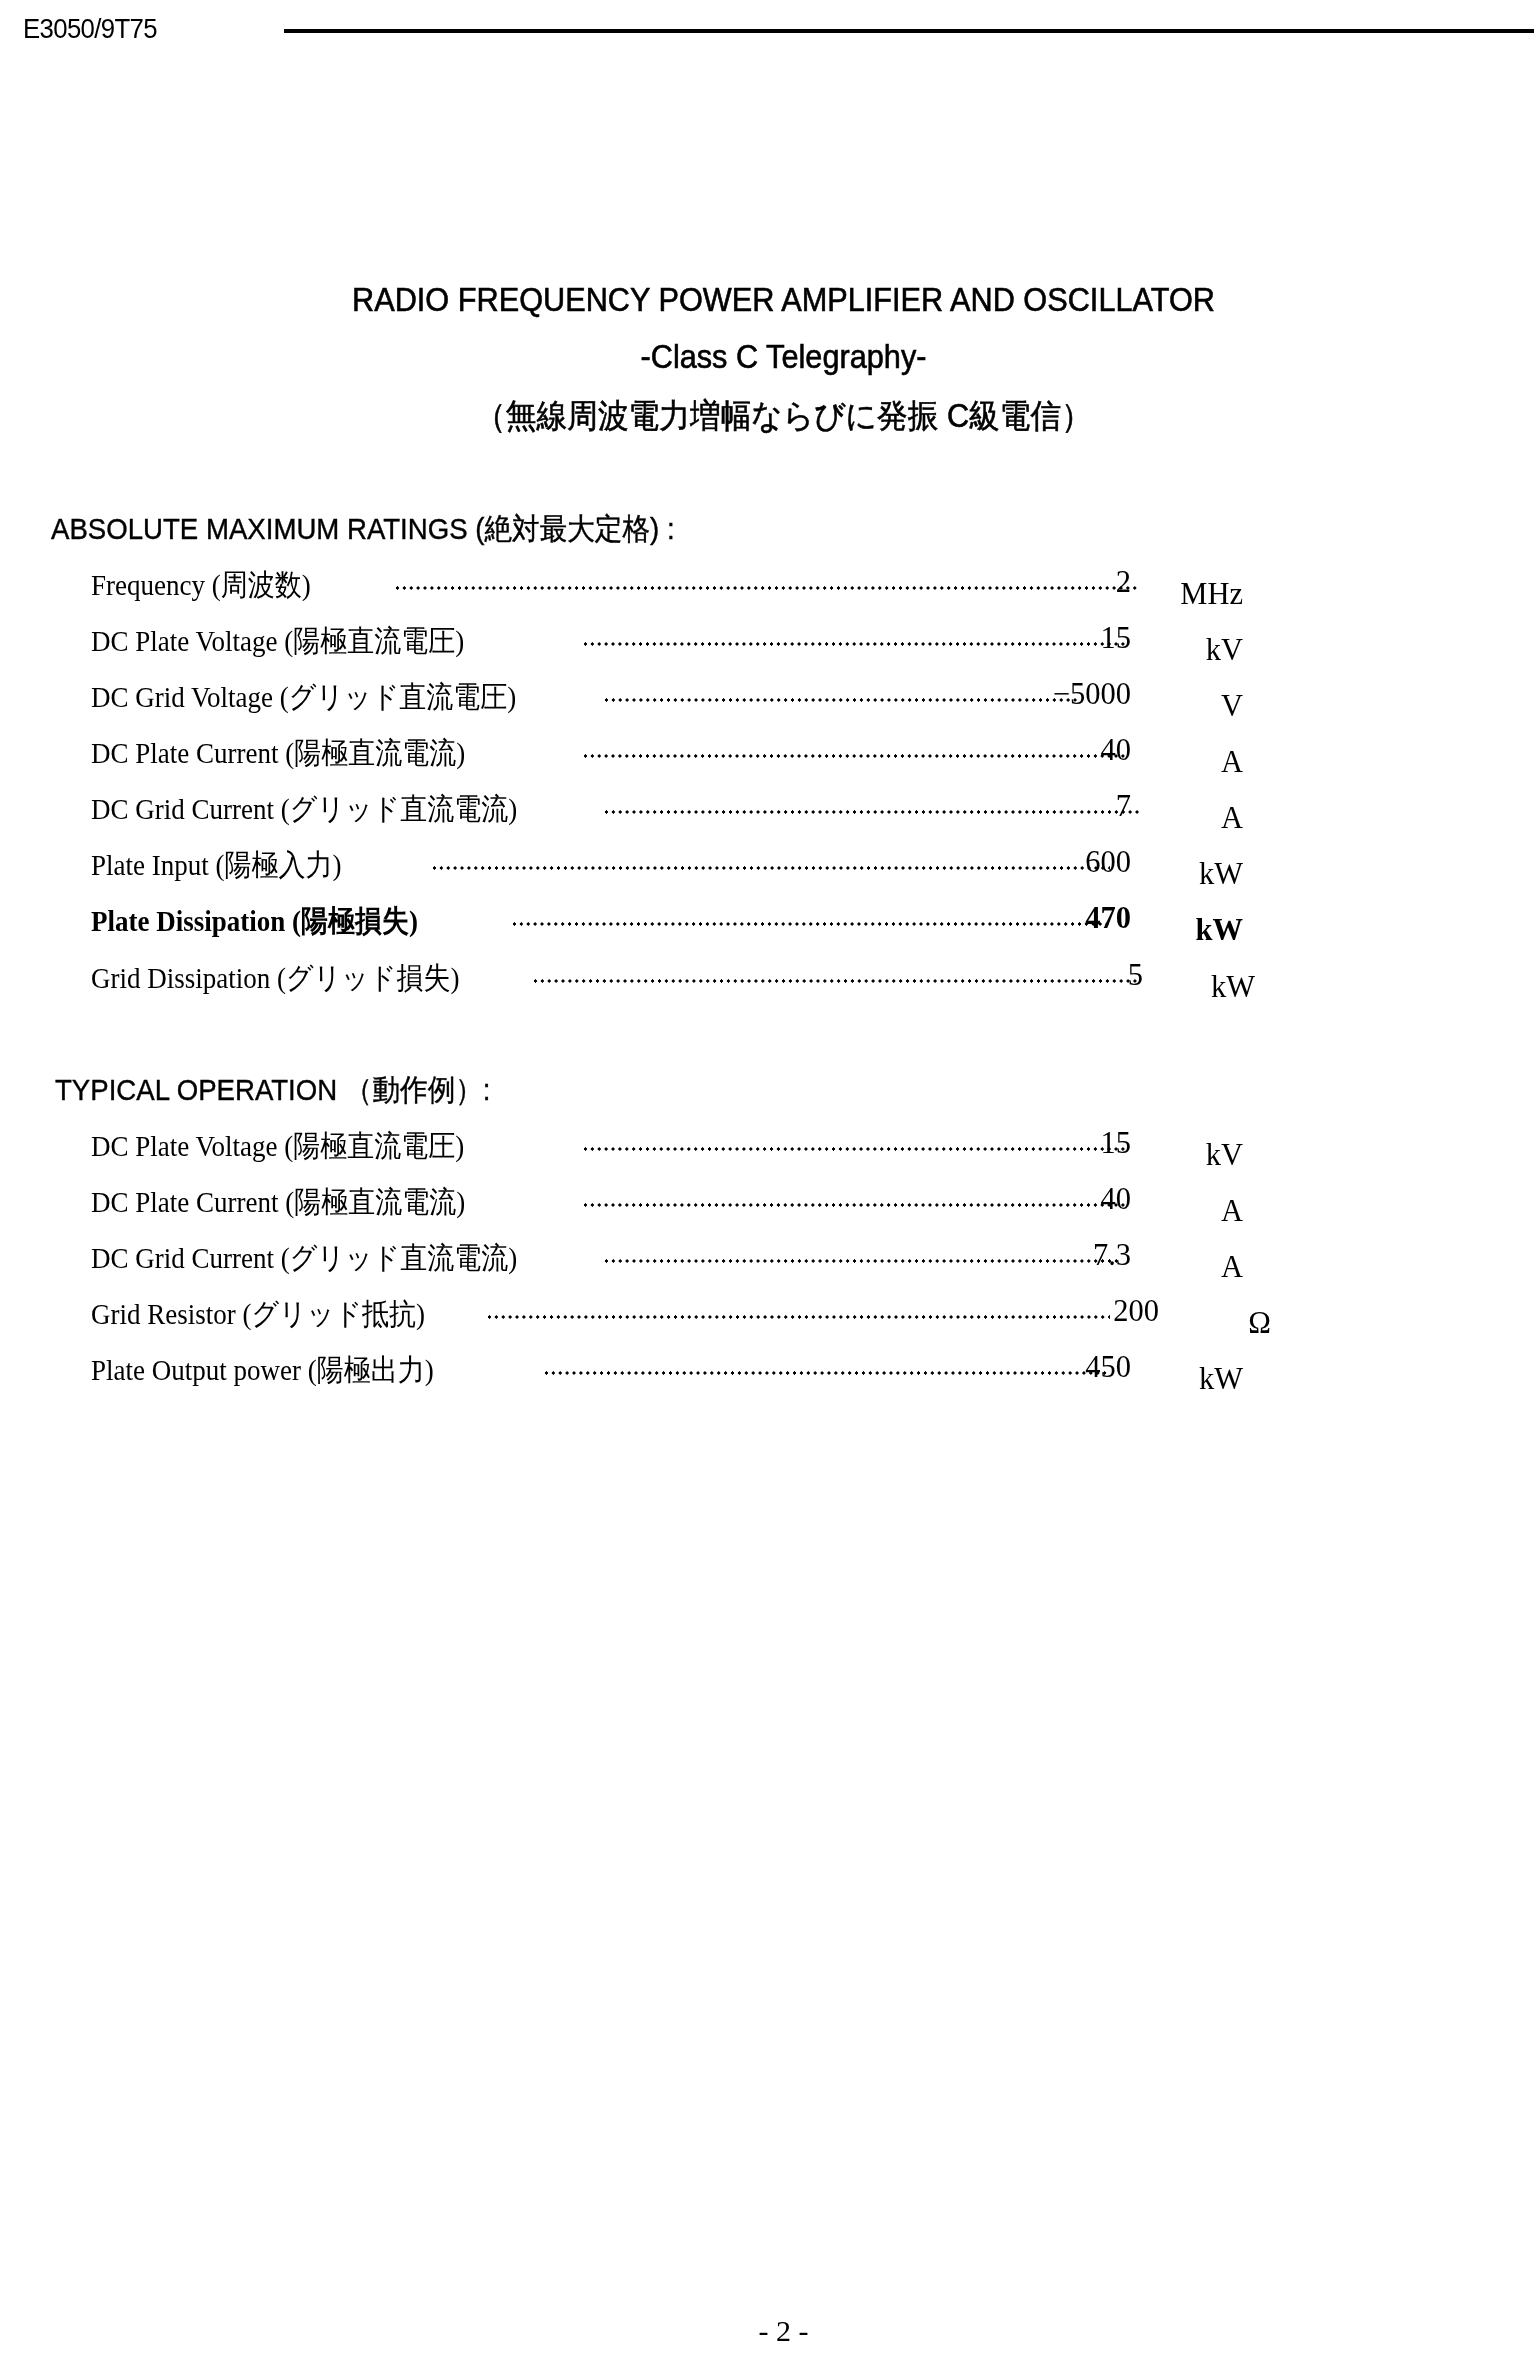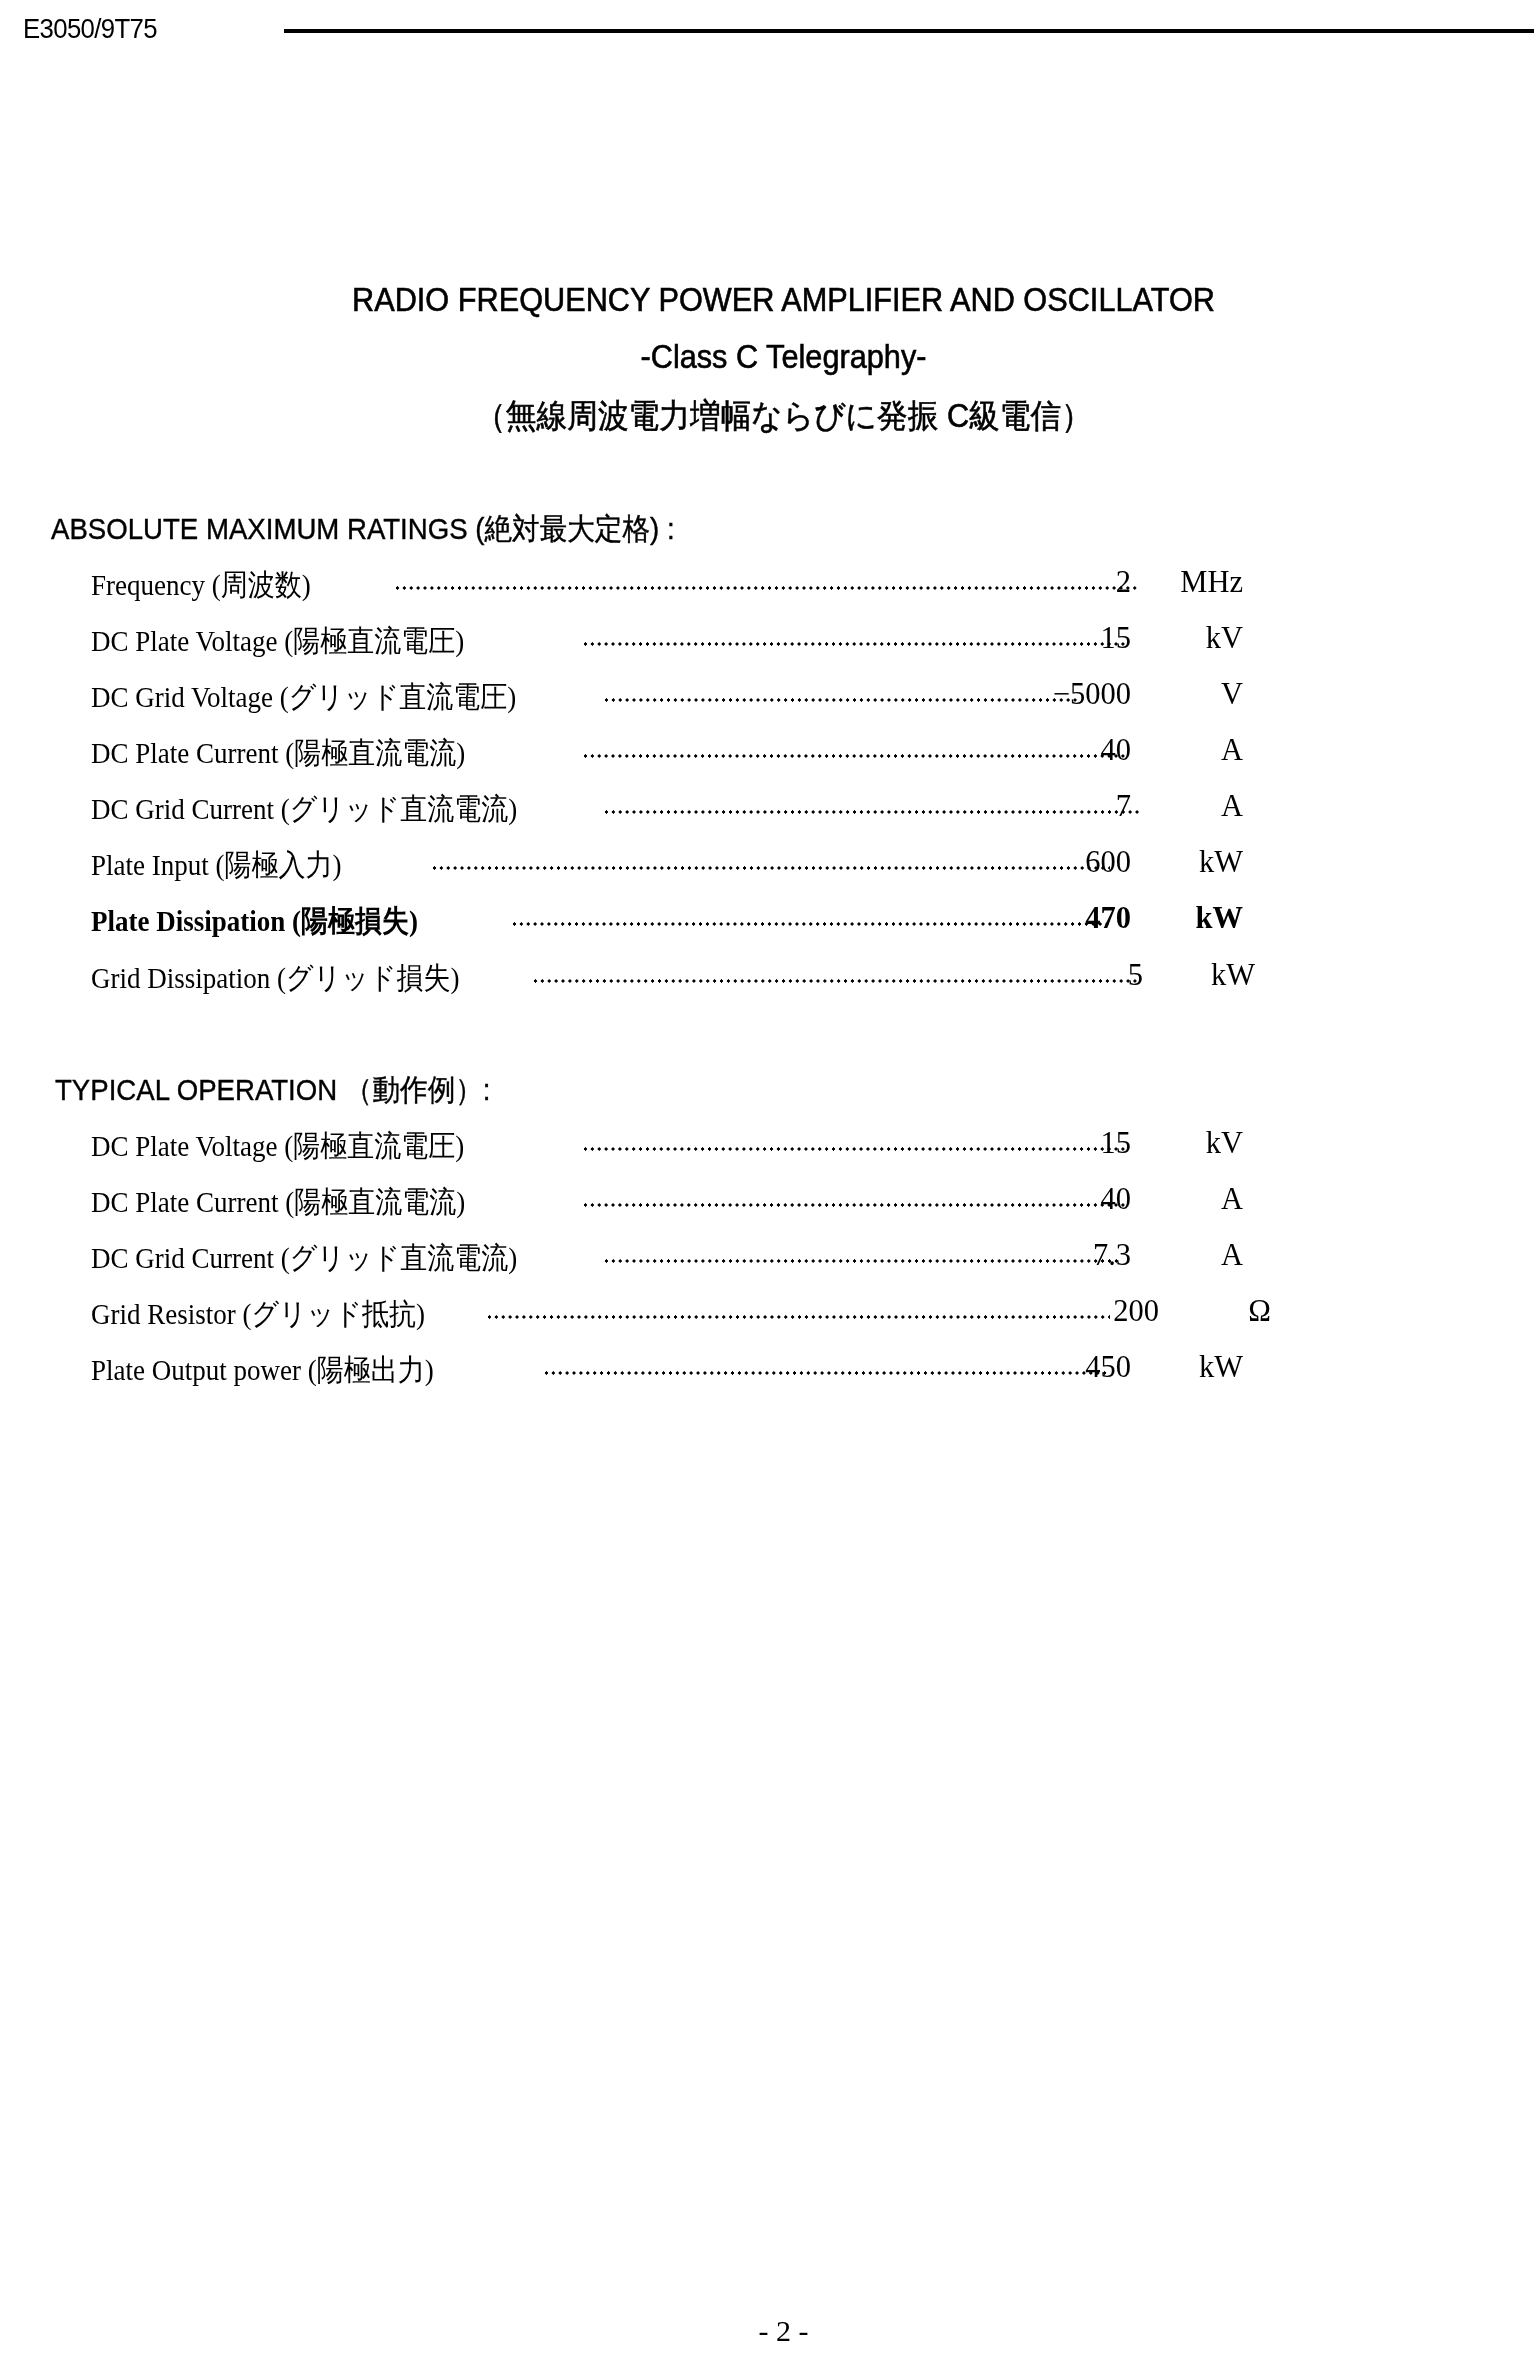--- a/index.html
+++ b/index.html
@@ -16,21 +16,21 @@
   #title-ja { top:394px; font-weight:normal; -webkit-text-stroke:0.6px #000; }
 
   .section-heading { position:absolute; left:51px; font-size:30px; transform:scaleX(0.92); transform-origin:left; -webkit-text-stroke:0.4px #000; white-space:nowrap; }
 
   .row { position:absolute; left:0; width:1486px; height:43px; }
   .row .label { position:absolute; left:91px; top:0; font-size:30px; white-space:nowrap; transform:scaleX(0.9); transform-origin:left; }
   .row .leader { position:absolute; top:21px; height:3.5px;
      background-image: radial-gradient(circle, #000 1.6px, transparent 1.8px);
      background-size:6.9px 4.3px; background-repeat:repeat-x; }
   .row .value { position:absolute; right:355px; top:0; font-size:30.5px; text-align:right; white-space:nowrap; }
-  .row .unit { position:absolute; right:243px; top:0; font-size:30.5px; text-align:right; white-space:nowrap; }
+  .row .unit { position:absolute; right:243px; top:12px; font-size:30.5px; text-align:right; white-space:nowrap; }
 
   #page-number { position:absolute; left:0; width:1567px; text-align:center; top:2314px; font-size:30px; }
 </style>
 </head>
 <body>
 
 <div id="doc-id" class="sans">E3050/9T75</div>
 <div id="header-rule"></div>
 
 <div id="title" class="title-line sans">RADIO FREQUENCY POWER AMPLIFIER AND OSCILLATOR</div>

